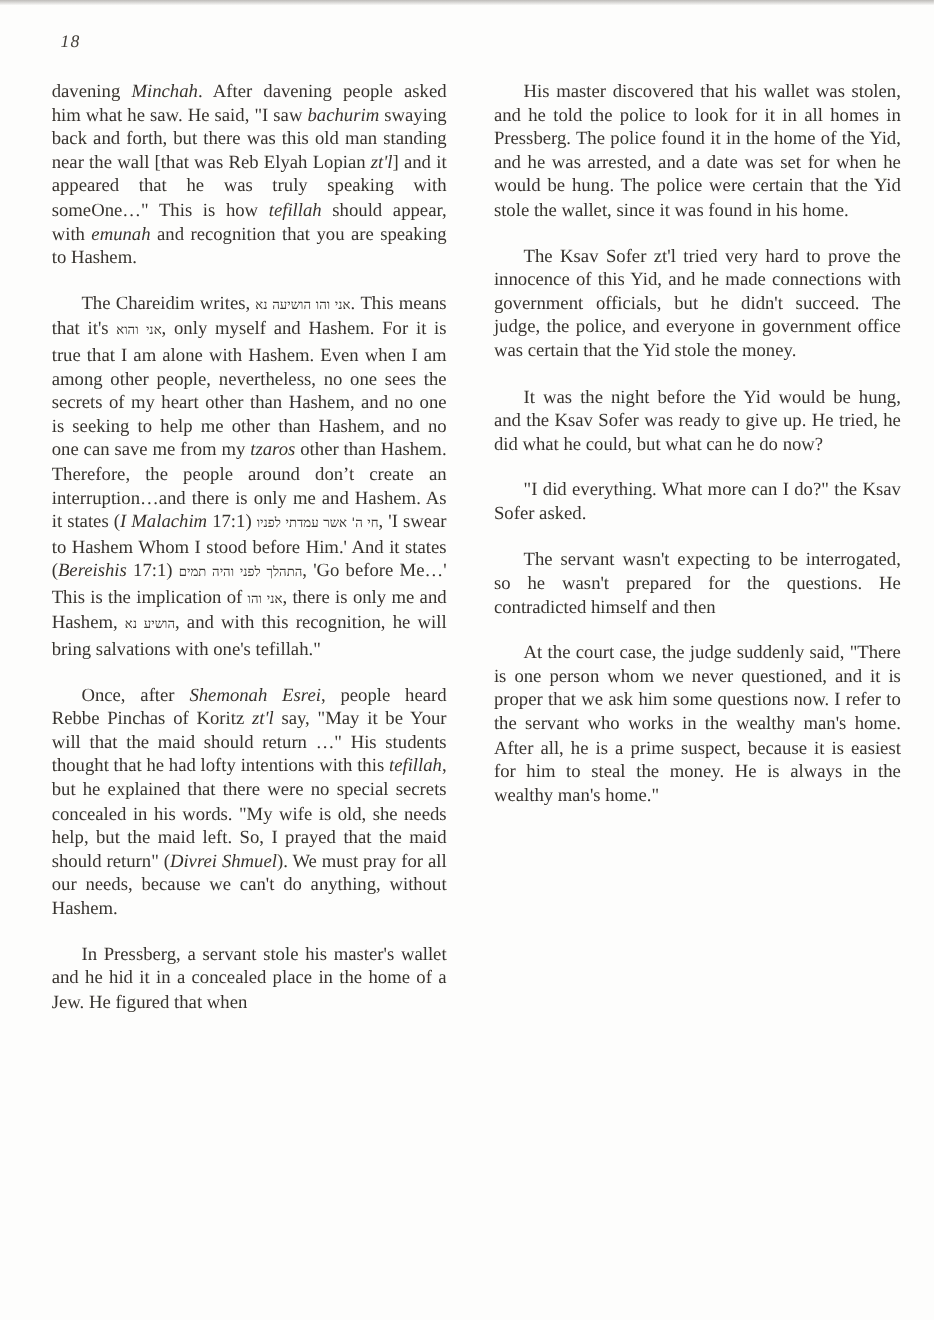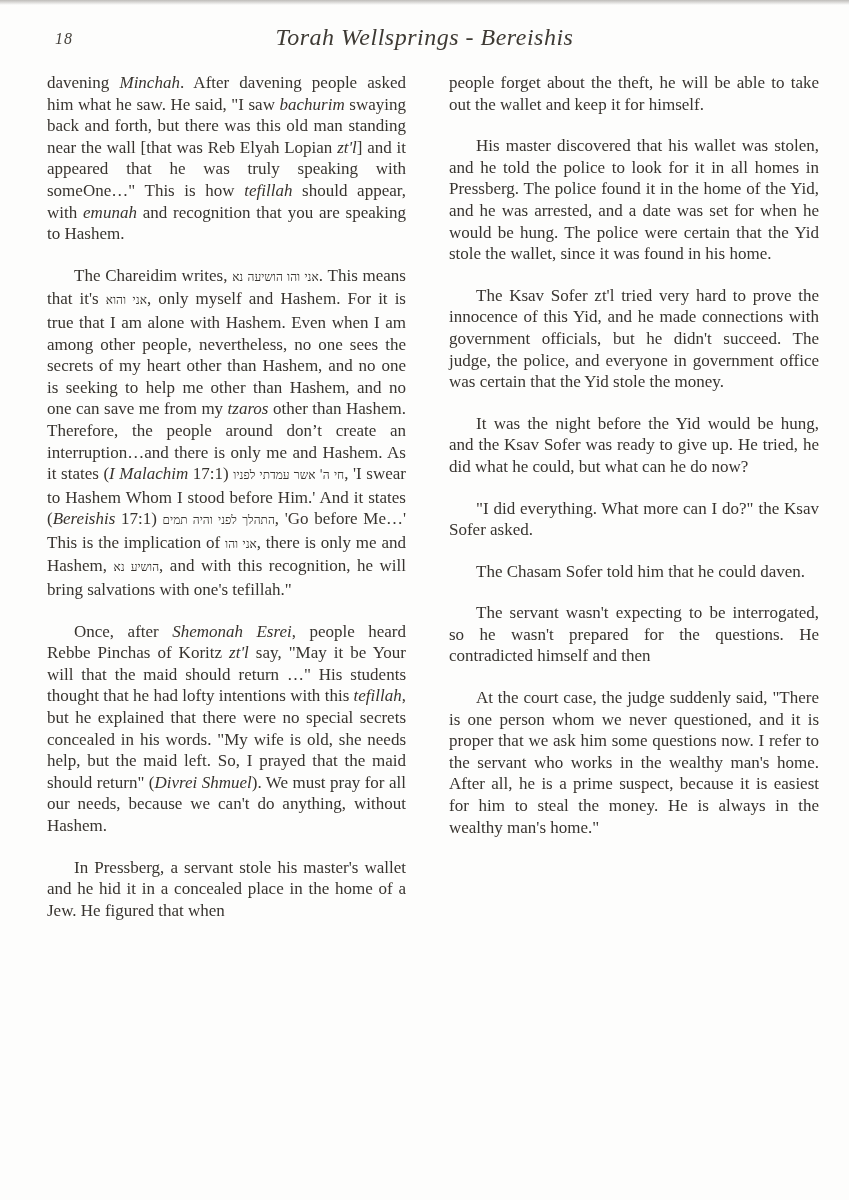--- a/index.html
+++ b/index.html
@@ -73,33 +73,30 @@
     unicode-bidi: embed;
   }
 </style>
 </head>
 <body>
 
 <div class="scan-edge-top"></div>
 
 <div class="header">
   <span class="page-number">18</span>
-  <div class="header-title">Torah Wellsprings - Bereishis</div>
 </div>
 
 <div class="columns">
   <div class="col col-left">
       <p class="para"><span class="n">davening </span><span class="i">Minchah</span><span class="n">. After davening people asked him what he saw. He said, "I saw </span><span class="i">bachurim</span><span class="n"> swaying back and forth, but there was this old man standing near the wall [that was Reb Elyah Lopian </span><span class="i">zt'l</span><span class="n">] and it appeared that he was truly speaking with someOne…" This is how </span><span class="i">tefillah</span><span class="n"> should appear, with </span><span class="i">emunah</span><span class="n"> and recognition that you are speaking to Hashem.</span></p>
       <p class="para indent"><span class="n">The Chareidim writes, </span><span class="h">אני והו הושיעה נא</span><span class="n">. This means that it's </span><span class="h">אני והוא</span><span class="n">, only myself and Hashem. For it is true that I am alone with Hashem. Even when I am among other people, nevertheless, no one sees the secrets of my heart other than Hashem, and no one is seeking to help me other than Hashem, and no one can save me from my </span><span class="i">tzaros</span><span class="n"> other than Hashem. Therefore, the people around don’t create an interruption…and there is only me and Hashem. As it states (</span><span class="i">I Malachim</span><span class="n"> 17:1) </span><span class="h">חי ה' אשר עמדתי לפניו</span><span class="n">, 'I swear to Hashem Whom I stood before Him.' And it states (</span><span class="i">Bereishis</span><span class="n"> 17:1) </span><span class="h">התהלך לפני והיה תמים</span><span class="n">, 'Go before Me…' This is the implication of </span><span class="h">אני והו</span><span class="n">, there is only me and Hashem, </span><span class="h">הושיע נא</span><span class="n">, and with this recognition, he will bring salvations with one's tefillah."</span></p>
       <p class="para indent"><span class="n">Once, after </span><span class="i">Shemonah Esrei</span><span class="n">, people heard Rebbe Pinchas of Koritz </span><span class="i">zt'l</span><span class="n"> say, "May it be Your will that the maid should return …" His students thought that he had lofty intentions with this </span><span class="i">tefillah</span><span class="n">, but he explained that there were no special secrets concealed in his words. "My wife is old, she needs help, but the maid left. So, I prayed that the maid should return" (</span><span class="i">Divrei Shmuel</span><span class="n">). We must pray for all our needs, because we can't do anything, without Hashem.</span></p>
       <p class="para indent"><span class="n">In Pressberg, a servant stole his master's wallet and he hid it in a concealed place in the home of a Jew. He figured that when</span></p>
     </div>
   <div class="col col-right">
-      <p class="para"><span class="n">people forget about the theft, he will be able to take out the wallet and keep it for himself.</span></p>
       <p class="para indent"><span class="n">His master discovered that his wallet was stolen, and he told the police to look for it in all homes in Pressberg. The police found it in the home of the Yid, and he was arrested, and a date was set for when he would be hung. The police were certain that the Yid stole the wallet, since it was found in his home.</span></p>
       <p class="para indent"><span class="n">The Ksav Sofer zt'l tried very hard to prove the innocence of this Yid, and he made connections with government officials, but he didn't succeed. The judge, the police, and everyone in government office was certain that the Yid stole the money.</span></p>
       <p class="para indent"><span class="n">It was the night before the Yid would be hung, and the Ksav Sofer was ready to give up. He tried, he did what he could, but what can he do now?</span></p>
       <p class="para indent"><span class="n">"I did everything. What more can I do?" the Ksav Sofer asked.</span></p>
-      <p class="para indent"><span class="n">The Chasam Sofer told him that he could daven.</span></p>
       <p class="para indent"><span class="n">The servant wasn't expecting to be interrogated, so he wasn't prepared for the questions. He contradicted himself and then</span></p>
       <p class="para indent"><span class="n">At the court case, the judge suddenly said, "There is one person whom we never questioned, and it is proper that we ask him some questions now. I refer to the servant who works in the wealthy man's home. After all, he is a prime suspect, because it is easiest for him to steal the money. He is always in the wealthy man's home."</span></p>
     </div>
 </div>
 
 </body></html>

